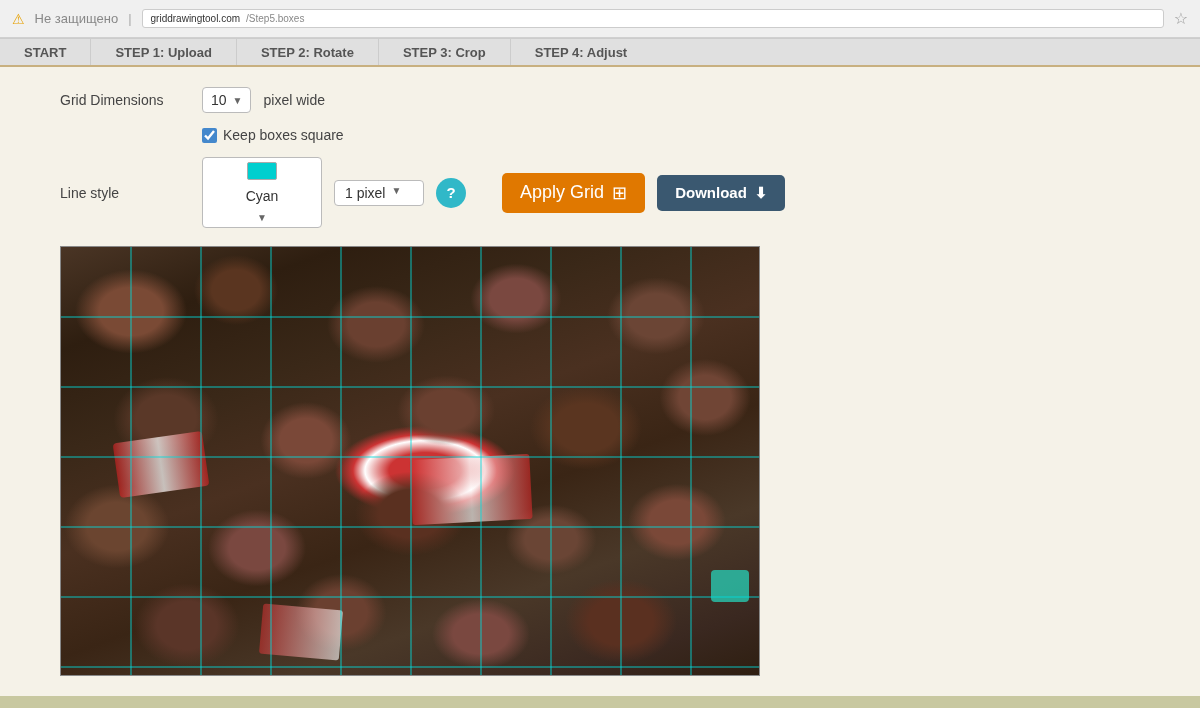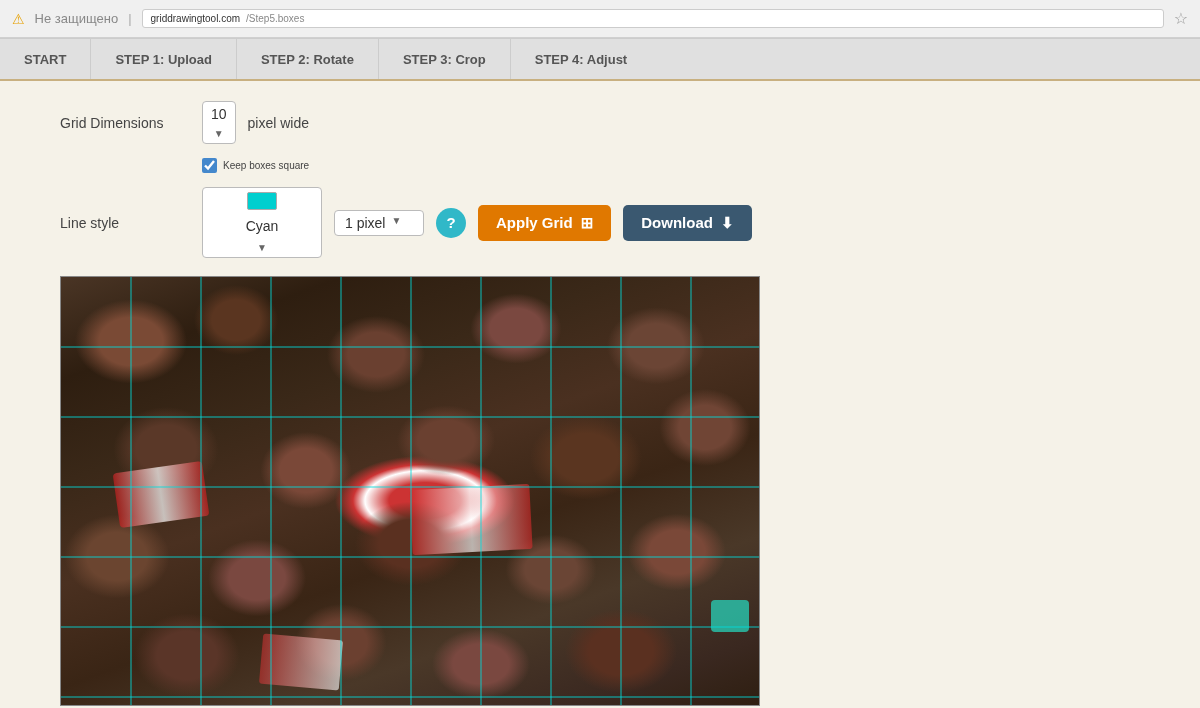--- a/index.html
+++ b/index.html
@@ -58,21 +58,21 @@
       color: #999;
       font-size: 16px;
       margin-left: auto;
     }
 
     
     .tab-bar {
       display: flex;
       background: #e0e0e0;
       border-bottom: 2px solid #c8b080;
-      height: 42px;
+      height: 28px;
     }
 
     .tab-item {
       display: flex;
       align-items: center;
       justify-content: center;
       padding: 0 24px;
       border-right: 1px solid #ccc;
       font-size: 13px;
       font-weight: bold;
@@ -116,21 +116,20 @@
       display: flex;
       align-items: center;
       border: 1px solid #bbb;
       border-radius: 4px;
       background: white;
       padding: 4px 8px;
       gap: 6px;
       cursor: pointer;
       font-size: 14px;
       color: #333;
-      flex-direction: column;
     }
 
     .dropdown-arrow {
       color: #666;
       font-size: 10px;
     }
 
     .boxes-wide-text {
       font-size: 14px;
       color: #444;
@@ -145,21 +144,21 @@
       gap: 6px;
     }
 
     .checkbox-input {
       width: 15px;
       height: 15px;
       accent-color: #4488cc;
     }
 
     .checkbox-label {
-      font-size: 10px;
+      font-size: 14px;
       color: #444;
     }
 
     
     .line-style-row {
       display: flex;
       align-items: center;
       margin-bottom: 18px;
       gap: 12px;
     }
@@ -213,26 +212,27 @@
       align-items: center;
       justify-content: center;
     }
 
     .apply-grid-btn {
       background: #e07800;
       color: white;
       border: none;
       border-radius: 5px;
       padding: 9px 18px;
-      font-size: 15px;
-      font-weight: bold;
+      font-size: 18px;
+      font-weight: normal;
       cursor: pointer;
       display: flex;
       align-items: center;
       gap: 8px;
+      margin-left: 24px;
     }
 
     .download-btn {
       background: #3a5870;
       color: white;
       border: none;
       border-radius: 5px;
       padding: 9px 18px;
       font-size: 15px;
       font-weight: bold;

